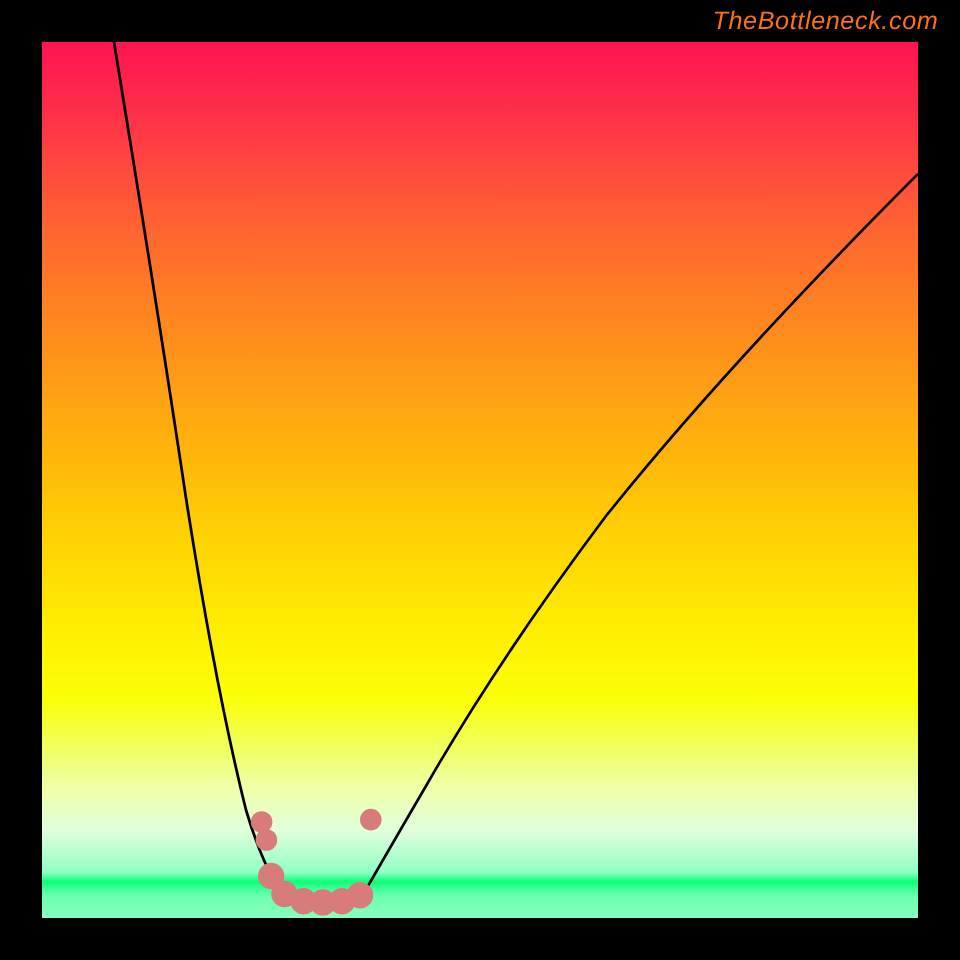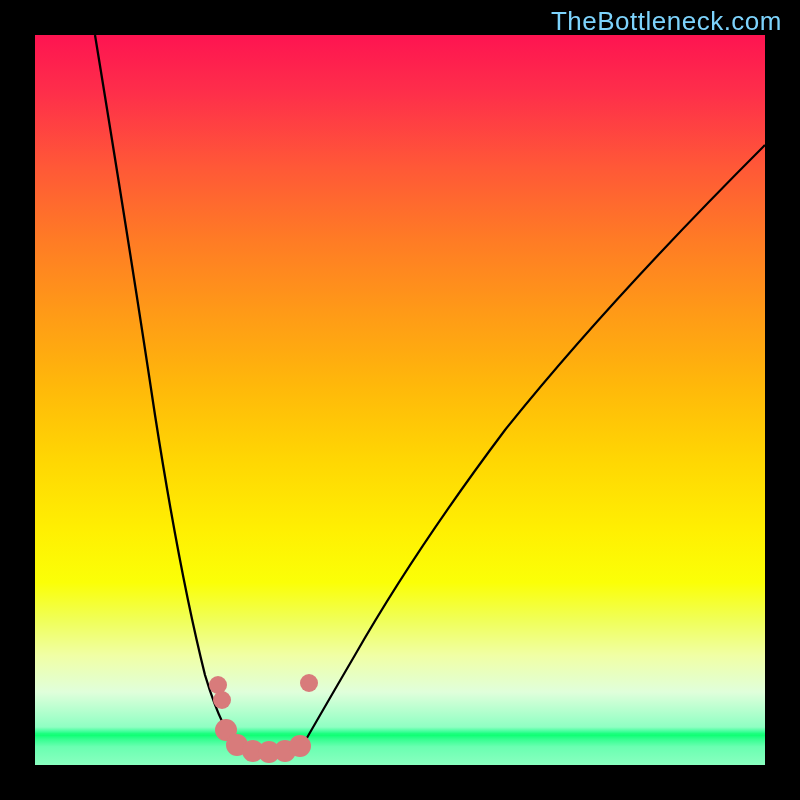--- a/index.html
+++ b/index.html
@@ -15,24 +15,25 @@
     width: 800px;
     height: 800px;
     position: relative;
     background: #000000;
   }
   .watermark {
     position: absolute;
     top: 6px;
     right: 18px;
     font-family: Arial, Helvetica, sans-serif;
-    font-size: 26px;
-    color: #7dd3fc;
+    font-size: 21px;
+    color: #f97316;
     letter-spacing: 0.5px;
     z-index: 10;
+    font-style: italic;
   }
   .plot-area {
     position: absolute;
     left: 35px;
     top: 35px;
     width: 730px;
     height: 730px;
     overflow: hidden;
   }
   .gradient-bg {

